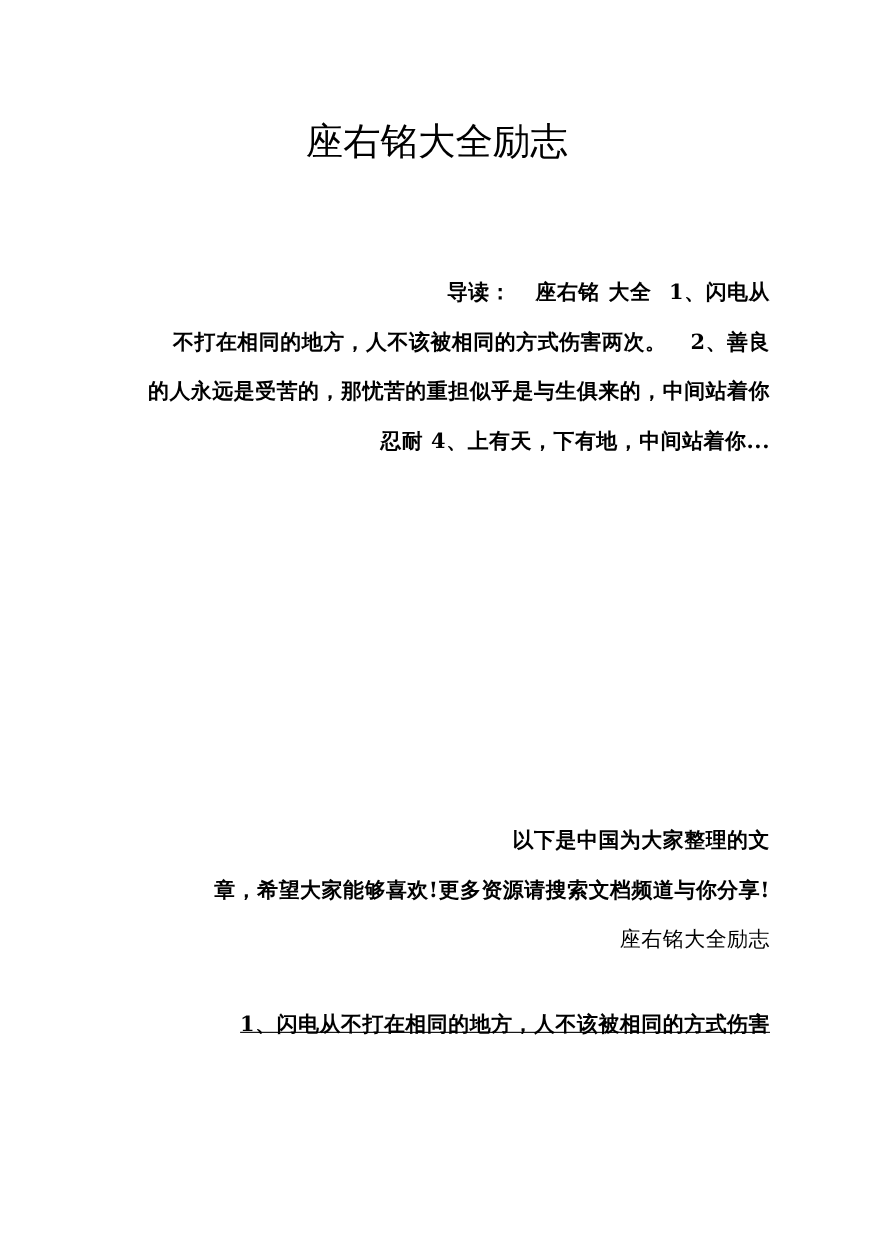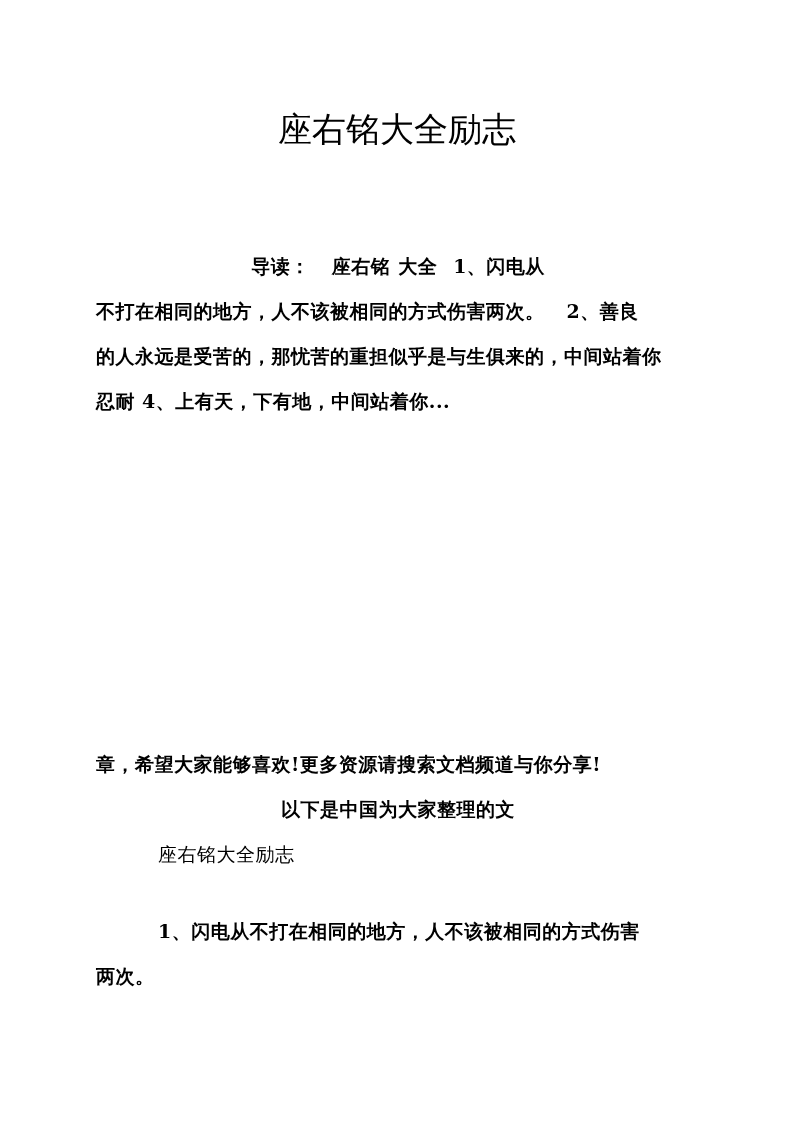--- a/index.html
+++ b/index.html
@@ -41,22 +41,23 @@
       font-size: 19px;
       line-height: 45px;
       font-weight: bold;
       letter-spacing: 0.5px;
       word-break: break-all;
     }
     .line {
       display: block;
       white-space: nowrap;
       height: 45px;
+      text-align: right;
     }
-    .line.right { text-align: center; }
+    .line.right { text-align: right; }
     .line.indent1 { padding-left: 62px; }
     .gap { display: inline-block; width: 22px; }
     .gap-sm { display: inline-block; width: 8px; }
     .gap-md { display: inline-block; width: 16px; }
     .subheading {
       font-weight: normal;
     }
   </style>
 </head>
 <body>
@@ -70,23 +71,22 @@
       <span>导读：</span><span class="gap"></span><span>座右铭</span><span class="gap-sm"></span><span>大全</span><span class="gap-md"></span><span>1、闪电从</span>
     </span>
     <span class="line">
       <span>不打在相同的地方，人不该被相同的方式伤害两次。</span><span class="gap"></span><span>2、善良</span>
     </span>
     <span class="line">的人永远是受苦的，那忧苦的重担似乎是与生俱来的，中间站着你</span>
     <span class="line">忍耐 4、上有天，下有地，中间站着你...</span>
   </div>
 
   <div class="text-block" style="top: 738px;">
+    <span class="line right">以下是中国为大家整理的文</span>
     <span class="line">章，希望大家能够喜欢!更多资源请搜索文档频道与你分享!</span>
-    <span class="line right">以下是中国为大家整理的文</span>
     <span class="line indent1 subheading">座右铭大全励志</span>
   </div>
 
-  <div class="text-block" style="top: 905px;">
+  <div class="text-block" style="top: 905px; text-decoration: underline;">
     <span class="line indent1">1、闪电从不打在相同的地方，人不该被相同的方式伤害</span>
-    <span class="line">两次。</span>
   </div>
 
 </div>
 
 </body></html>

